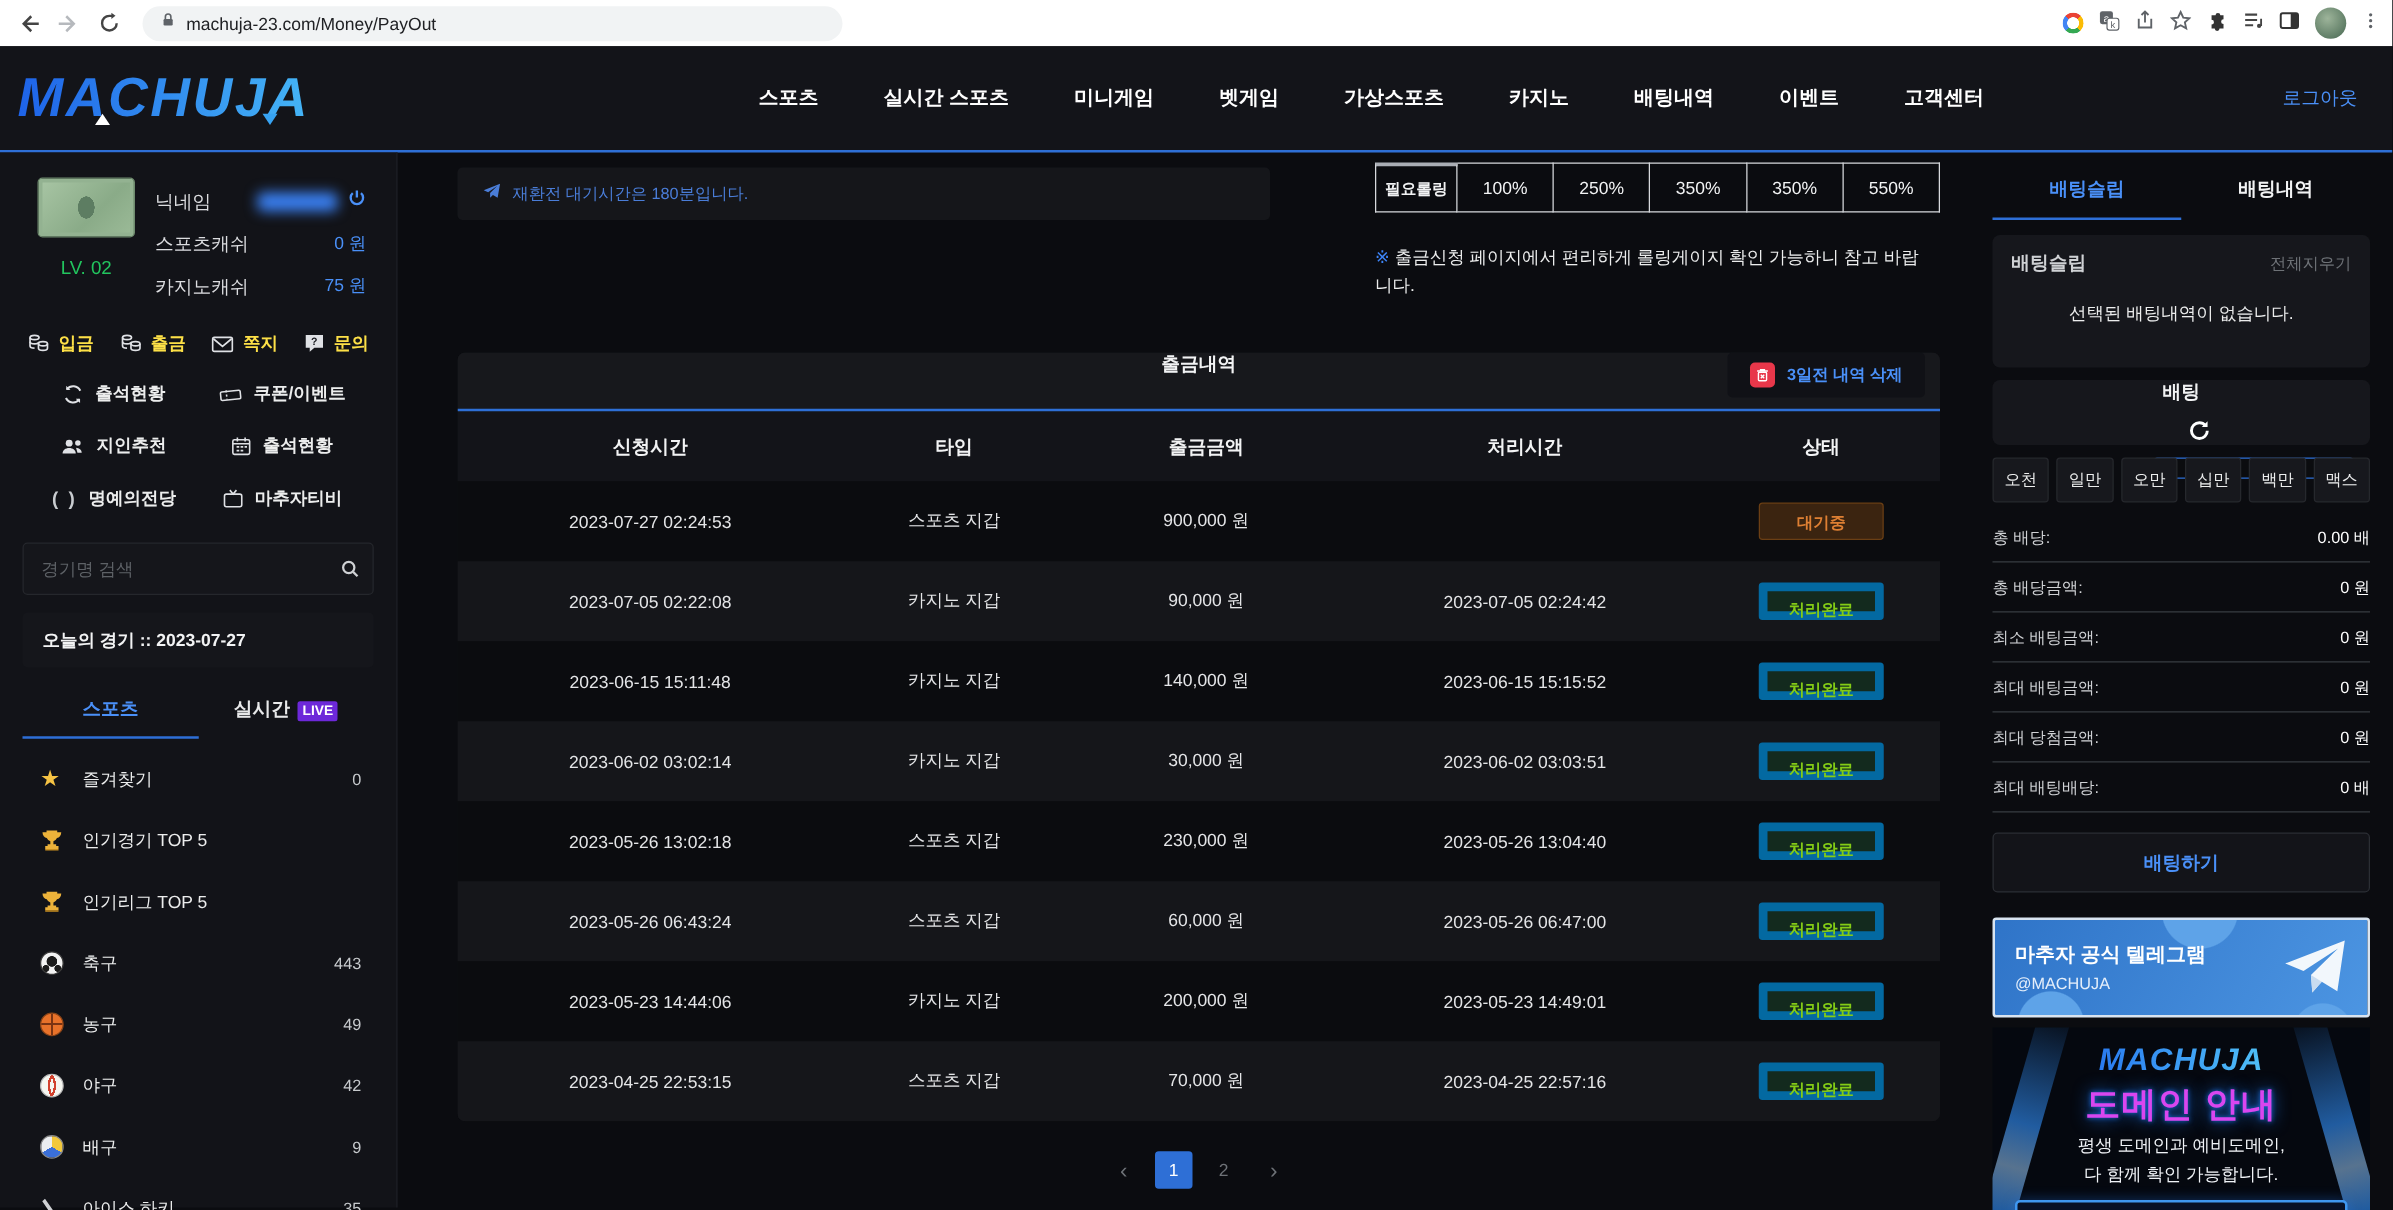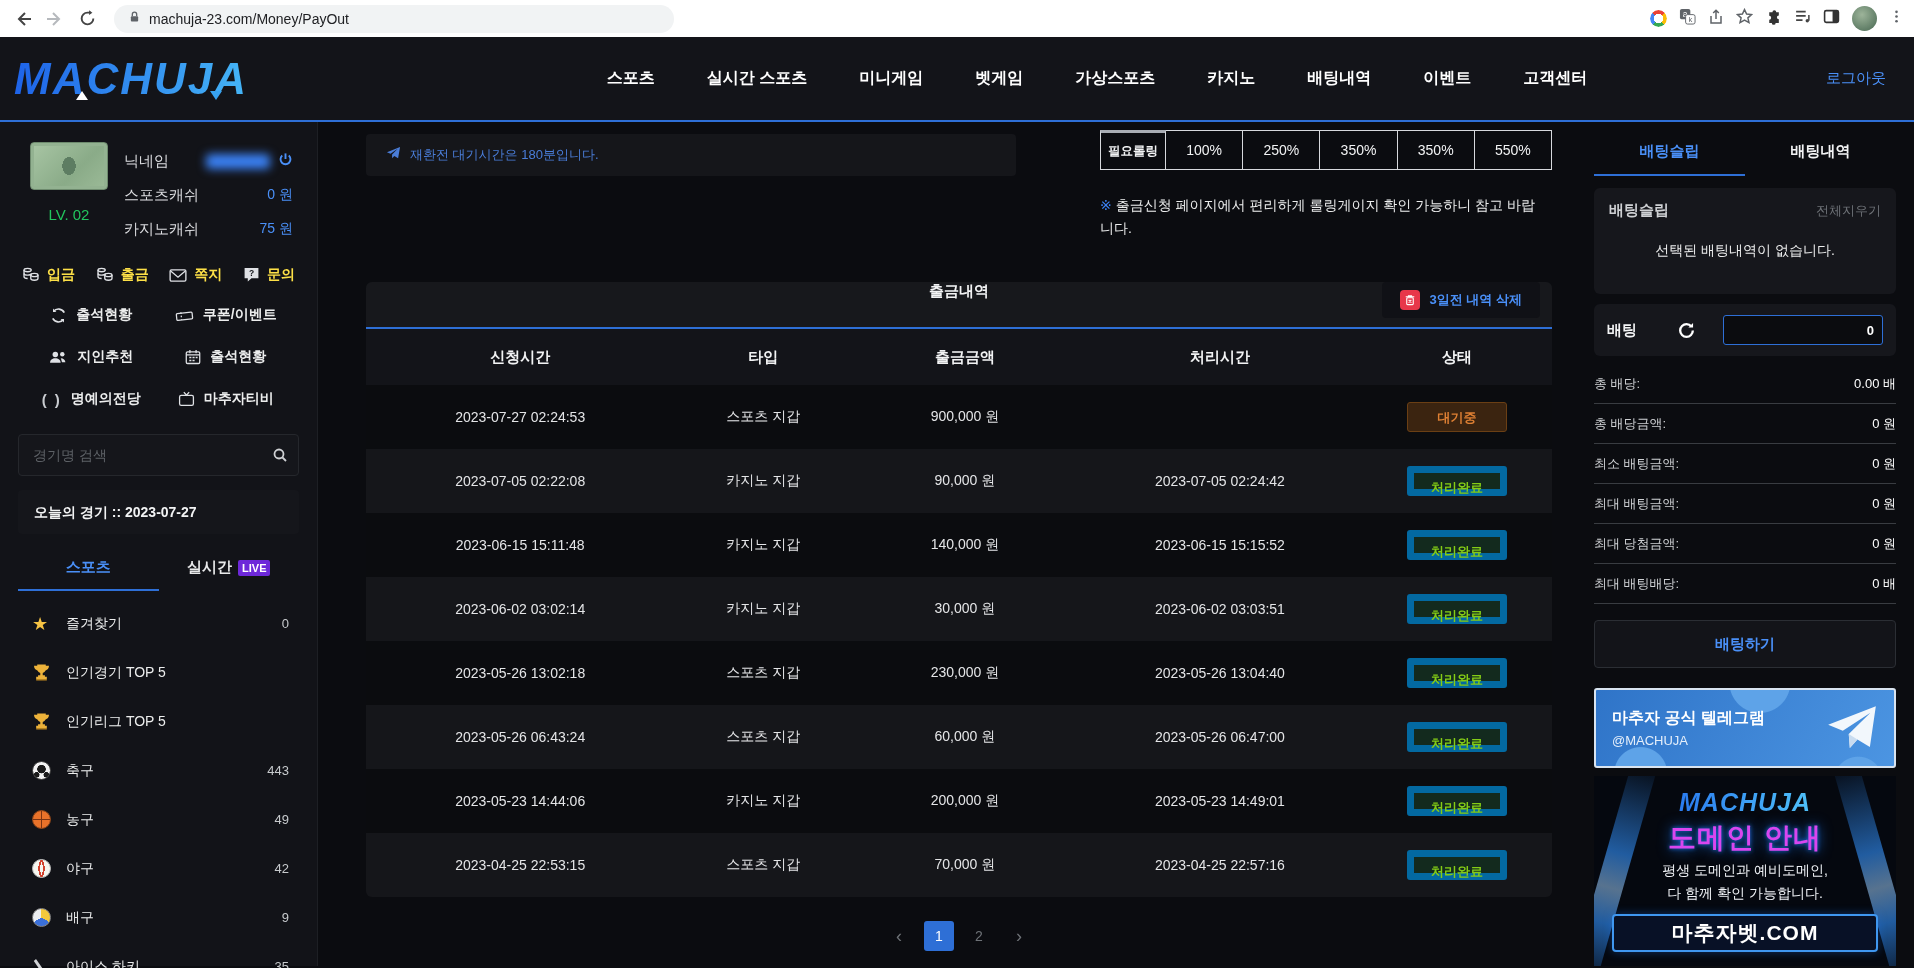--- a/index.html
+++ b/index.html
@@ -143,21 +143,21 @@
   .slip-tabs { display:flex; }
   .slip-tab { flex:1; text-align:center; font-size:15px; font-weight:700; color:#f2f3f4;
     padding:12px 0 13px; cursor:pointer; border-bottom:2px solid transparent; }
   .slip-tab.active { color:#4a90f8; border-bottom-color:#2e6fd6; }
   .slip-card { margin-top:12px; height:106px; background:#16171c; border-radius:6px; padding:13px 15px; }
   .slip-card-head { display:flex; justify-content:space-between; align-items:center; }
   .slip-title { font-size:15px; font-weight:700; color:#cfd1d4; }
   .clear-all { font-size:13px; color:#6e7277; cursor:pointer; }
   .slip-empty { text-align:center; margin-top:22px; font-size:14px; color:#eceded; }
   .bet-row { margin-top:10px; height:52px; background:#16171c; border-radius:6px;
-    display:flex; align-items:center; padding:0 13px; gap:12px; }
+    display:flex; align-items:center; padding:0 13px; gap:12px;flex-direction:column; }
   .bet-label { font-size:15px; font-weight:800; color:#f2f3f4; }
   .bet-refresh { margin-left:28px; display:flex; cursor:pointer; }
   .bet-input { margin-left:auto; width:160px; height:30px; background:#0b0c0f;
     border:1px solid #2e6fd6; border-radius:3px; color:#fff; font-size:13px; font-weight:700;
     text-align:right; padding:0 8px; font-family:inherit; }
   .quick-amounts { margin-top:10px; display:flex; gap:6px; }
   .qa-btn { flex:1; height:36px; background:#17181d; border:1px solid #26282d; border-radius:3px;
     color:#eceded; font-size:13px; cursor:pointer; font-family:inherit; }
   .stats { margin-top:8px; }
   .stat-row { display:flex; justify-content:space-between; align-items:center; height:40px;
@@ -632,20 +632,28 @@
     <div class="bet-row">
       <span class="bet-label">배팅</span>
       <span class="bet-refresh">
         <svg width="19" height="19" viewBox="0 0 18 18" fill="none">
             <path d="M15 9A6 6 0 1 1 9 3c1.9 0 3.6.9 4.7 2.2" stroke="#fff" stroke-width="2.2"></path>
             <path d="M15.2 1.8v4.4h-4.4z" fill="#fff"></path>
           </svg>
         </span>
       <input class="bet-input" value="0" style="">
     </div>
+    <div class="quick-amounts" id="quick-amounts">
+        <button class="qa-btn">오천</button>
+        <button class="qa-btn">일만</button>
+        <button class="qa-btn">오만</button>
+        <button class="qa-btn">십만</button>
+        <button class="qa-btn">백만</button>
+        <button class="qa-btn">맥스</button>
+      </div>
     <div class="stats" id="stats">
         <div class="stat-row">
           <span class="stat-label">총 배당:</span>
           <span class="stat-value">0.00 배</span>
         </div>
         <div class="stat-row">
           <span class="stat-label">총 배당금액:</span>
           <span class="stat-value">0 원</span>
         </div>
         <div class="stat-row">

